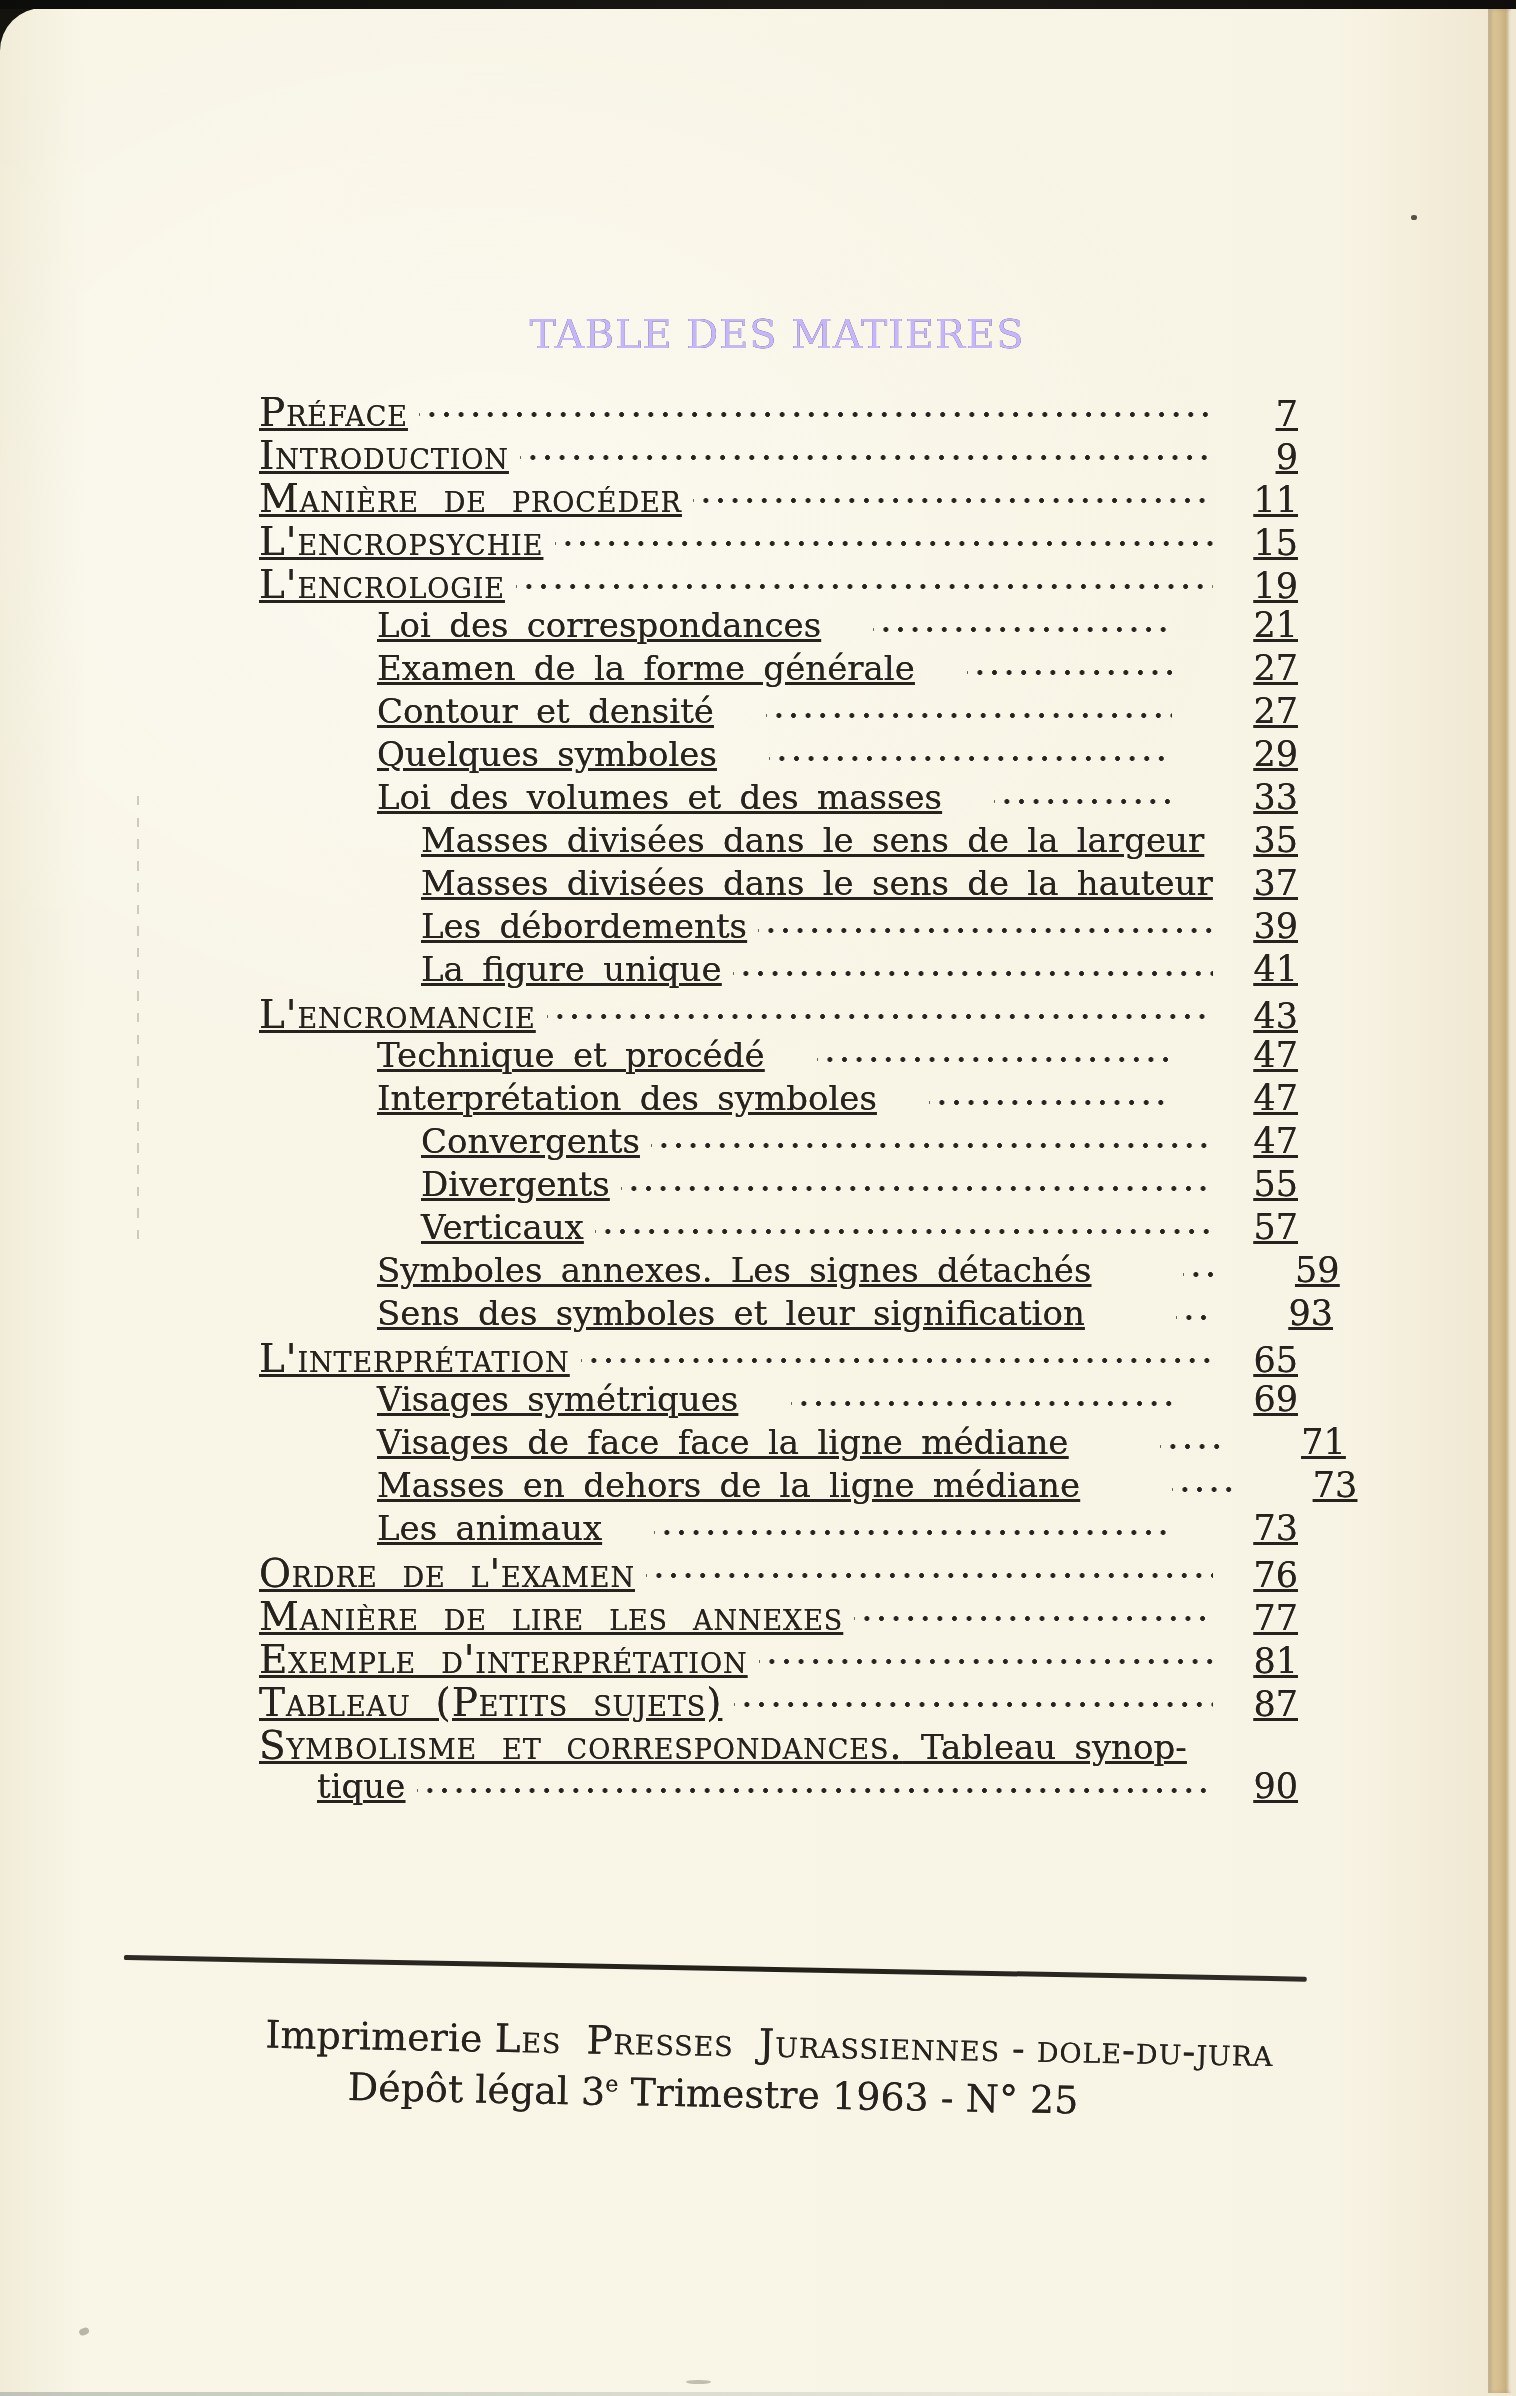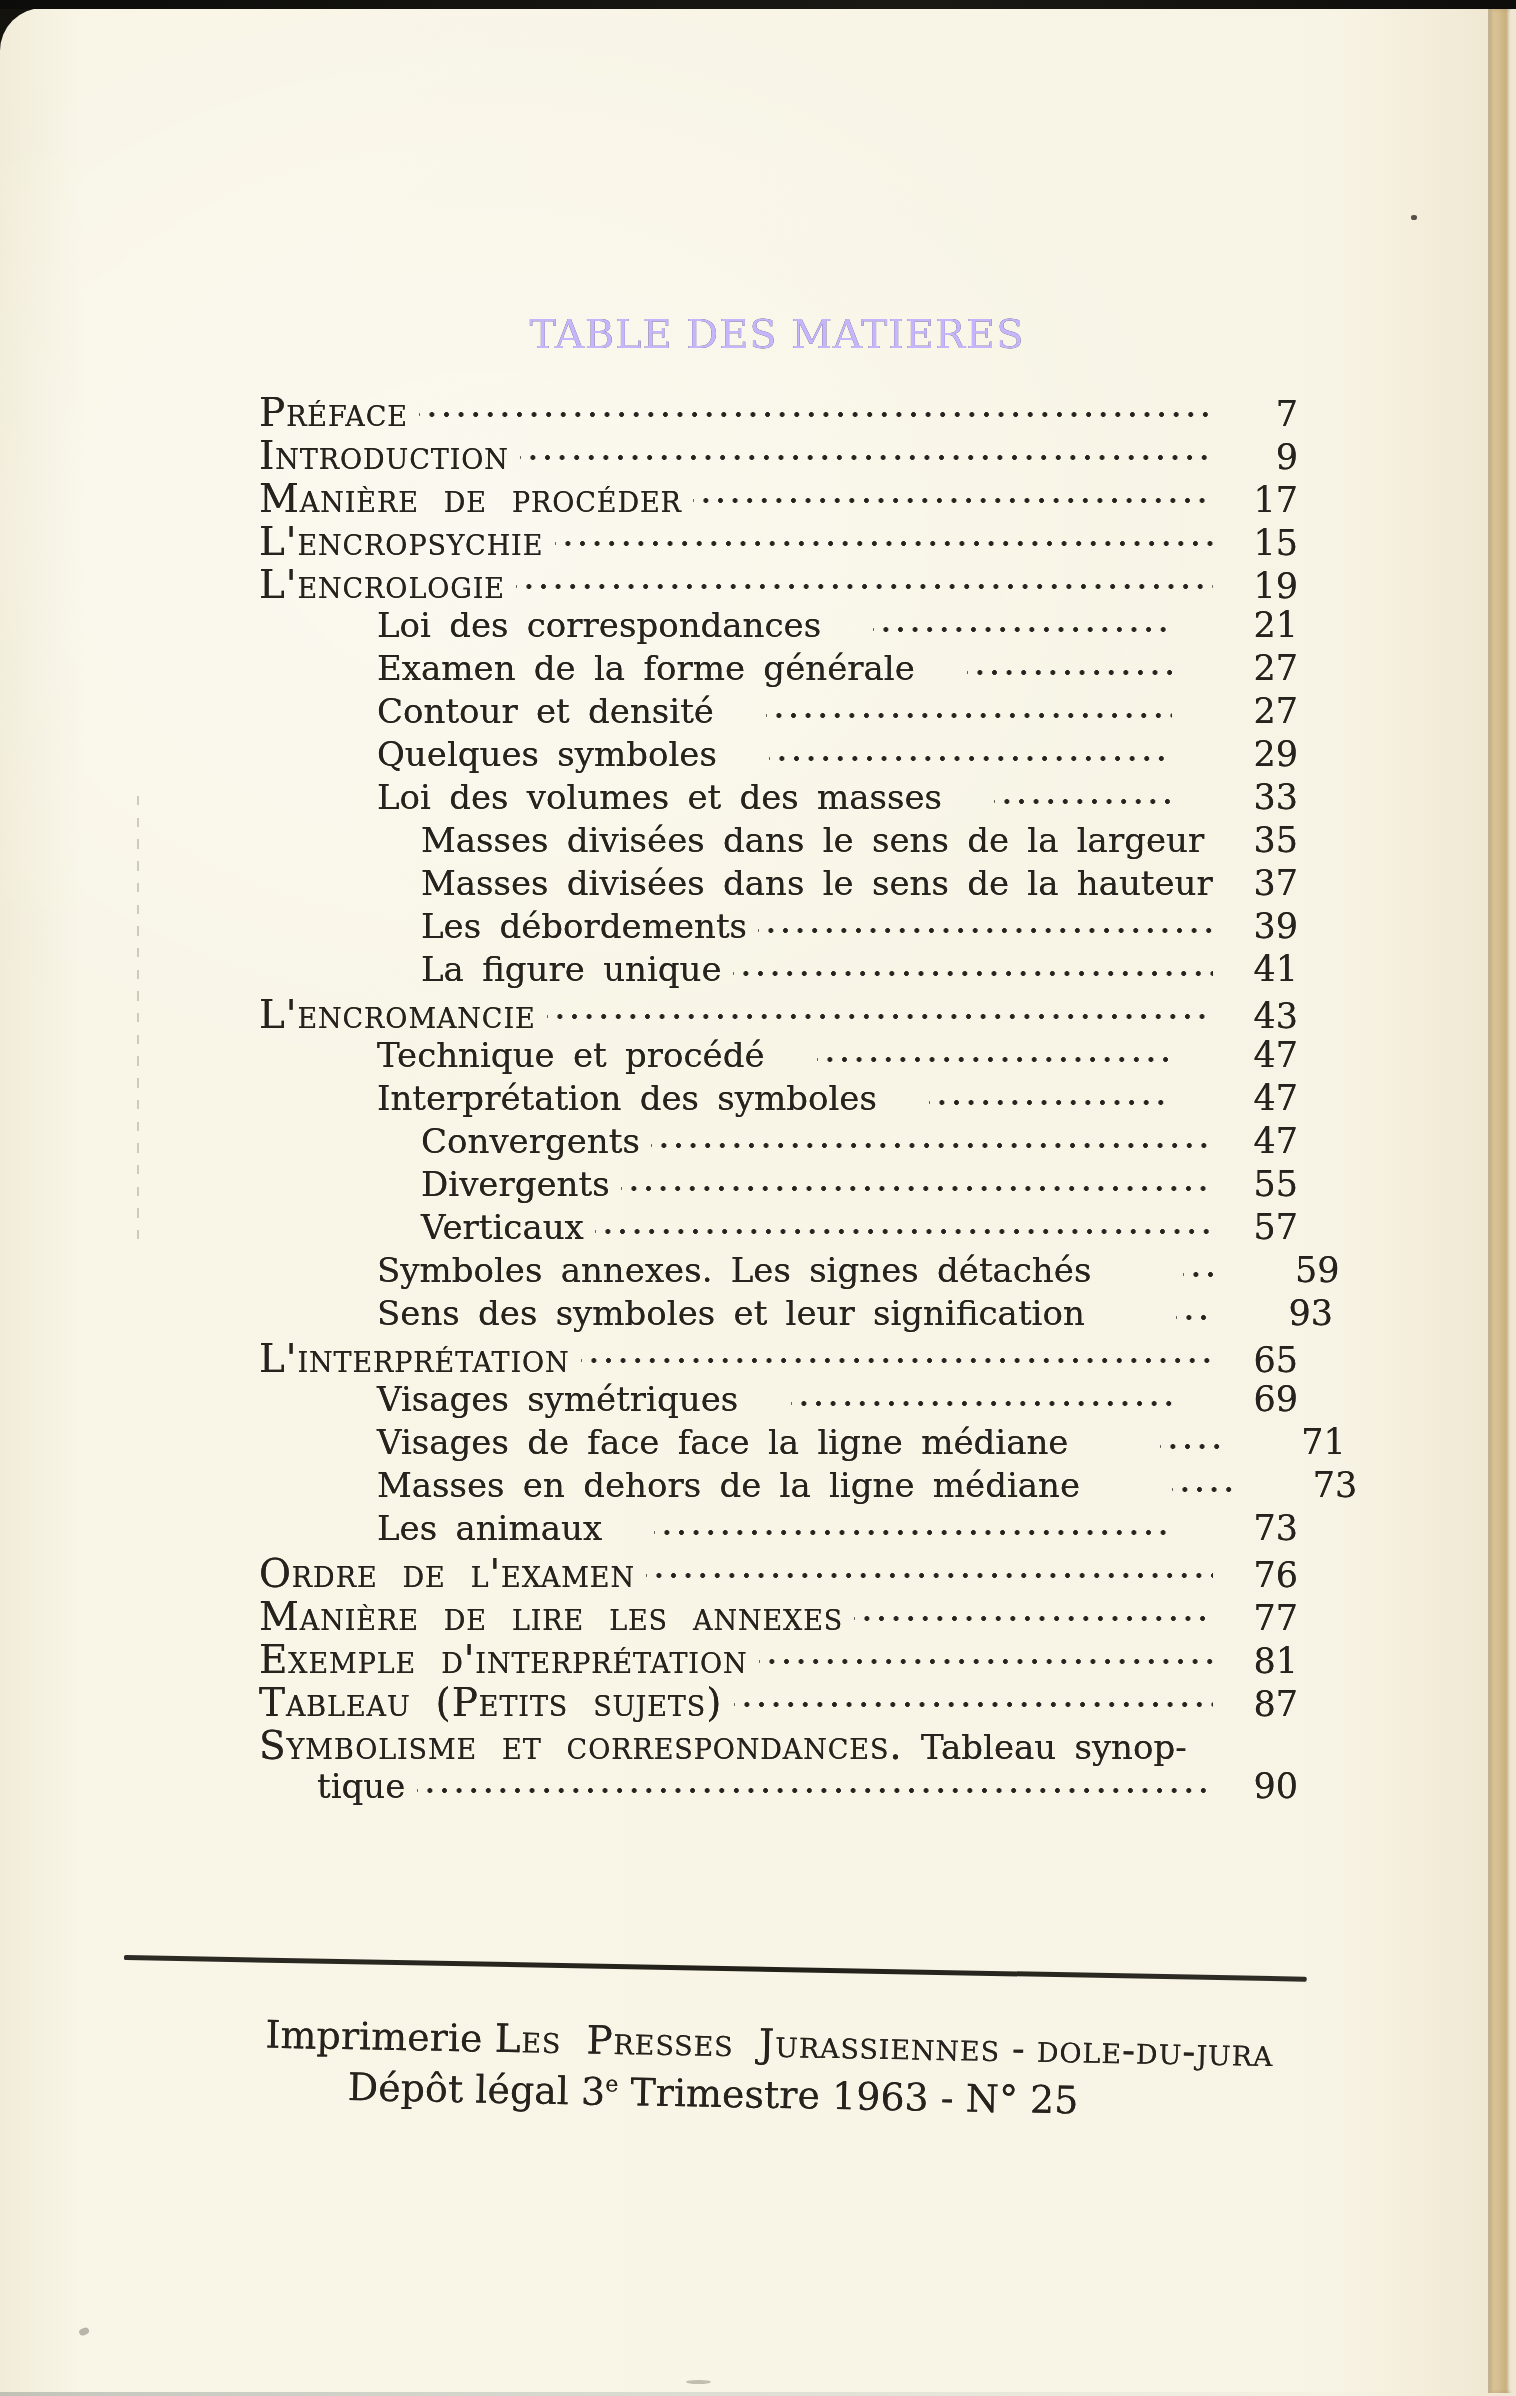--- a/index.html
+++ b/index.html
@@ -38,20 +38,21 @@
     text-align:center;font-size:40px;letter-spacing:0.9px;color:#c4b5fd;
     text-shadow:0 0 0.6px rgba(30,25,18,0.9);
     white-space:nowrap;
   }
 
   .toc{position:absolute;left:259px;top:390px;width:1039px;}
   .toc-row{
     display:flex;align-items:baseline;height:43px;
     font-size:34px;white-space:nowrap;
     text-shadow:0 0 0.5px rgba(35,30,22,0.85);
+    text-decoration:underline;
   }
   .toc-label{flex:0 0 auto;word-spacing:0.22em;}
   .sc{font-variant:small-caps;letter-spacing:0.9px;word-spacing:0.3em;font-size:39px;}
   .toc-row .toc-label.sc{font-size:39px;}
   .spacer{flex:1 1 auto;}
   .leader{
     align-self:stretch;
     background-image:radial-gradient(circle,#26231e 2.1px,rgba(0,0,0,0) 2.7px);
     background-size:14.6px 14.6px;background-repeat:repeat-x;
     background-position:left 5.6px bottom 11.3px;
@@ -100,21 +101,21 @@
       <span class="toc-page">7</span>
     </div>
     <div class="toc-row ind-0">
       <span class="toc-label sc">Introduction</span>
       <span class="leader grow"></span>
       <span class="toc-page">9</span>
     </div>
     <div class="toc-row ind-0">
       <span class="toc-label sc">Manière de procéder</span>
       <span class="leader grow"></span>
-      <span class="toc-page">17</span>
+      <span class="toc-page">11</span>
     </div>
     <div class="toc-row ind-0">
       <span class="toc-label sc">L'encropsychie</span>
       <span class="leader grow"></span>
       <span class="toc-page">15</span>
     </div>
     <div class="toc-row ind-0">
       <span class="toc-label sc">L'encrologie</span>
       <span class="leader grow"></span>
       <span class="toc-page">19</span>

